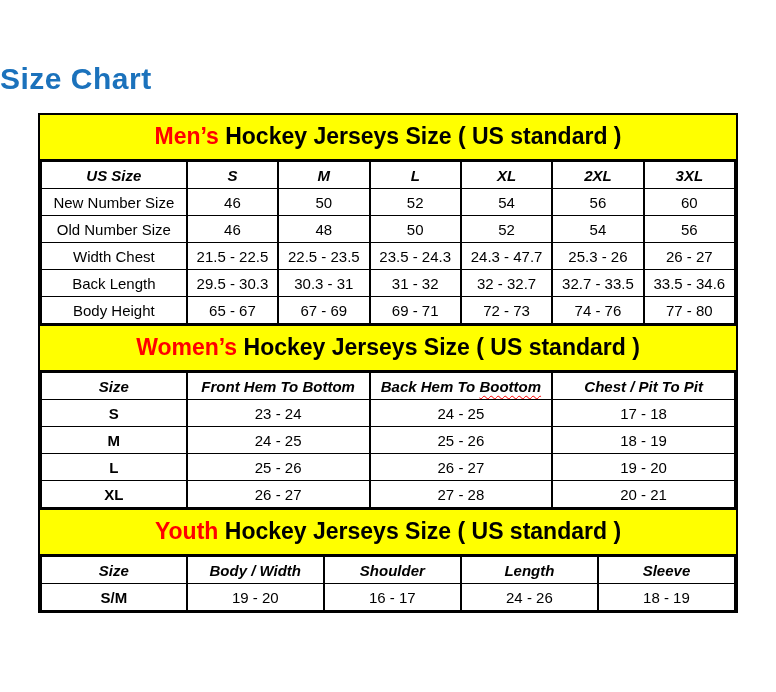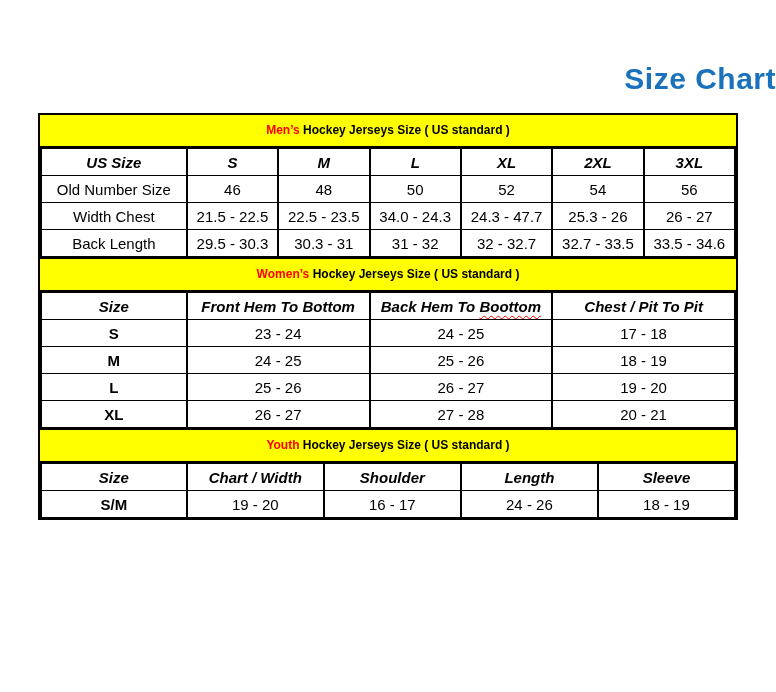--- a/index.html
+++ b/index.html
@@ -14,38 +14,38 @@
   body{
     width:776px;height:692px;
     background:#FFFFFF;
     font-family:"Liberation Sans", sans-serif;
     color:var(--text_black);
     overflow:hidden;
   }
   .title{
     margin:0;
     padding-top:62px;
-    text-align:right;
+    text-align:left;
     font-size:30px;
     font-weight:bold;
     letter-spacing:0.5px;
     color:var(--title_blue);
   }
   .chart{
     width:700px;
     margin:17px auto 0 auto;
     border:2px solid var(--border_black);
     background:#FFFFFF;
   }
   .band{
     background:var(--band_bg);
     border-bottom:2px solid var(--border_black);
     text-align:center;
     font-weight:bold;
-    font-size:12px;
+    font-size:23px;
     padding:8px 0 9px 0;
   }
   .section + .section .band{
     border-top:2px solid var(--border_black);
   }
   .band .hl{ color:var(--accent_red); }
   table{
     width:100%;
     border-collapse:collapse;
     table-layout:fixed;
@@ -100,45 +100,63 @@
               <th>S</th>
               <th>M</th>
               <th>L</th>
               <th>XL</th>
               <th>2XL</th>
               <th>3XL</th>
             </tr>
           </thead>
           <tbody>
             <tr>
+              <td>New Number Size</td>
+              <td>46</td>
+              <td>50</td>
+              <td>52</td>
+              <td>54</td>
+              <td>56</td>
+              <td>60</td>
+            </tr>
+            <tr>
               <td>Old Number Size</td>
               <td>46</td>
               <td>48</td>
               <td>50</td>
               <td>52</td>
               <td>54</td>
               <td>56</td>
             </tr>
             <tr>
               <td>Width Chest</td>
               <td>21.5 - 22.5</td>
               <td>22.5 - 23.5</td>
-              <td>34.0 - 24.3</td>
+              <td>23.5 - 24.3</td>
               <td>24.3 - 47.7</td>
               <td>25.3 - 26</td>
               <td>26 - 27</td>
             </tr>
             <tr>
               <td>Back Length</td>
               <td>29.5 - 30.3</td>
               <td>30.3 - 31</td>
               <td>31 - 32</td>
               <td>32 - 32.7</td>
               <td>32.7 - 33.5</td>
               <td>33.5 - 34.6</td>
+            </tr>
+            <tr>
+              <td>Body Height</td>
+              <td>65 - 67</td>
+              <td>67 - 69</td>
+              <td>69 - 71</td>
+              <td>72 - 73</td>
+              <td>74 - 76</td>
+              <td>77 - 80</td>
             </tr>
           </tbody>
         </table>
     </section>
 
     <section class="section">
       <div class="band"><span class="hl">Women’s</span><span> Hockey Jerseys Size ( US standard )</span></div>
       <table>
           <colgroup>
             <col style="width: 21%;">
@@ -189,21 +207,21 @@
           <colgroup>
             <col style="width: 21%;">
             <col style="width: 19.75%;">
             <col style="width: 19.75%;">
             <col style="width: 19.75%;">
             <col style="width: 19.75%;">
           </colgroup>
           <thead>
             <tr>
               <th>Size</th>
-              <th>Chart / Width</th>
+              <th>Body / Width</th>
               <th>Shoulder</th>
               <th>Length</th>
               <th>Sleeve</th>
             </tr>
           </thead>
           <tbody>
             <tr>
               <td class="bold">S/M</td>
               <td>19 - 20</td>
               <td>16 - 17</td>

